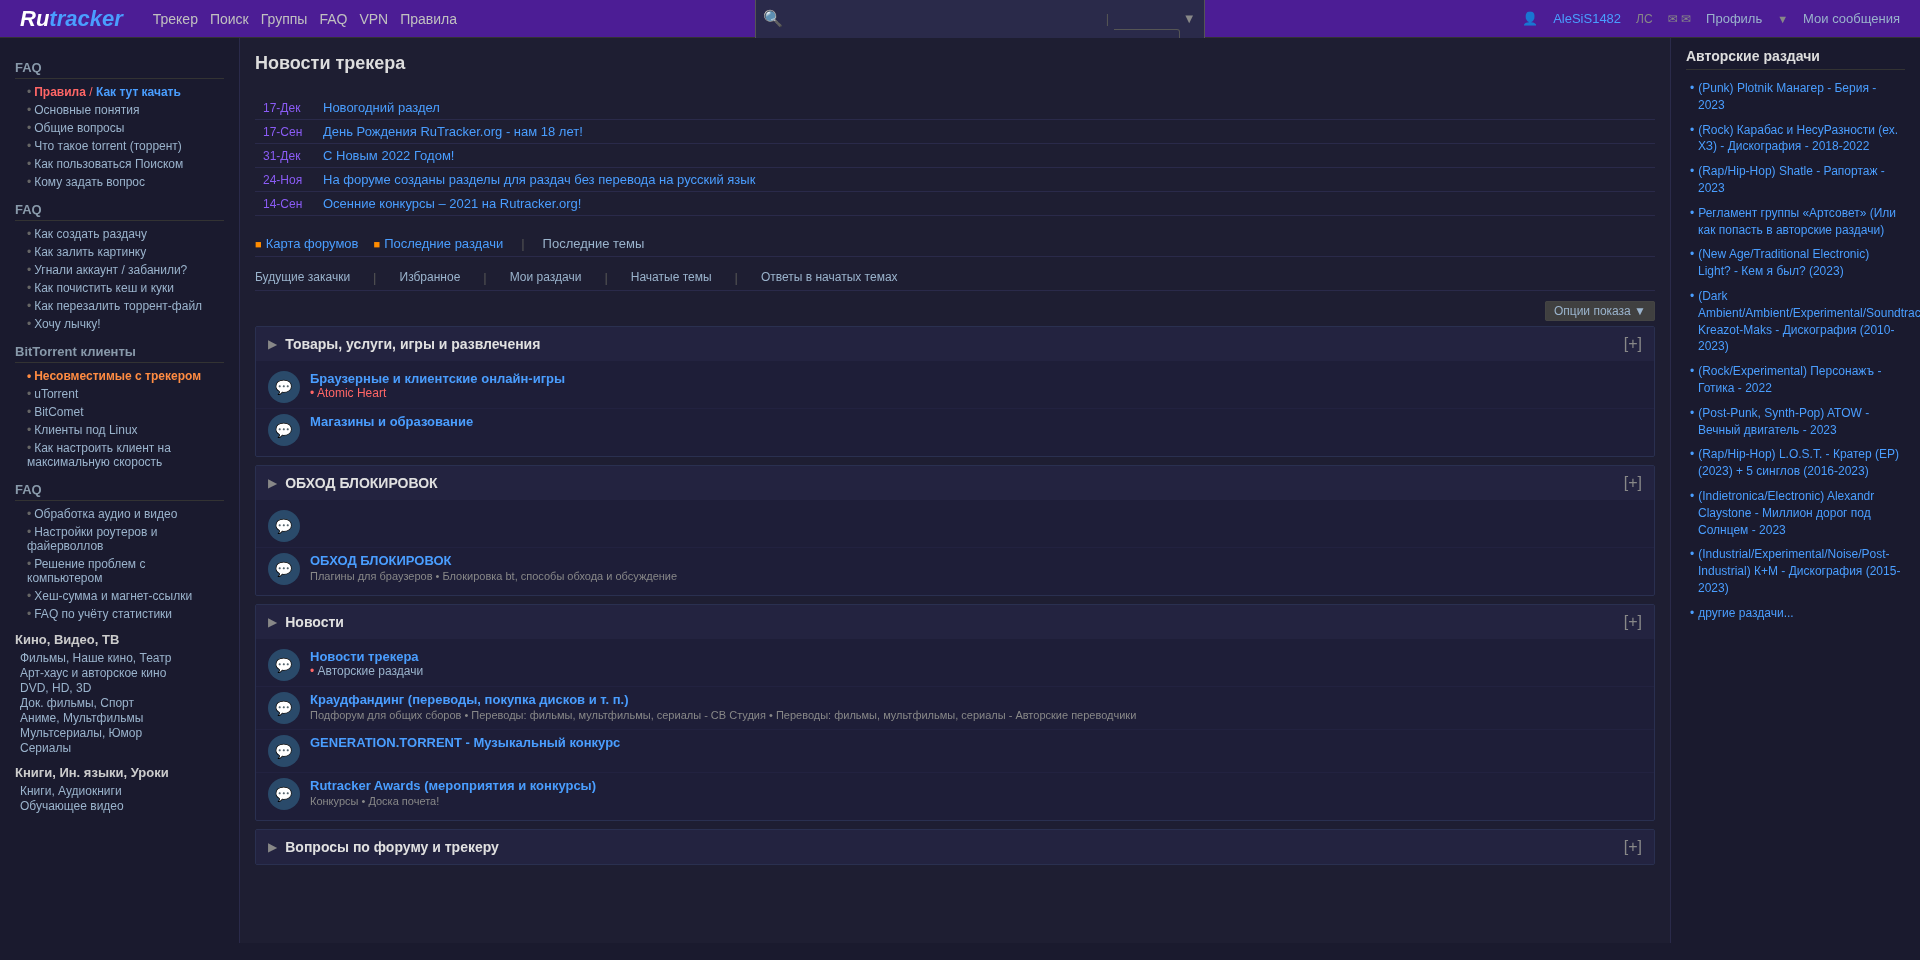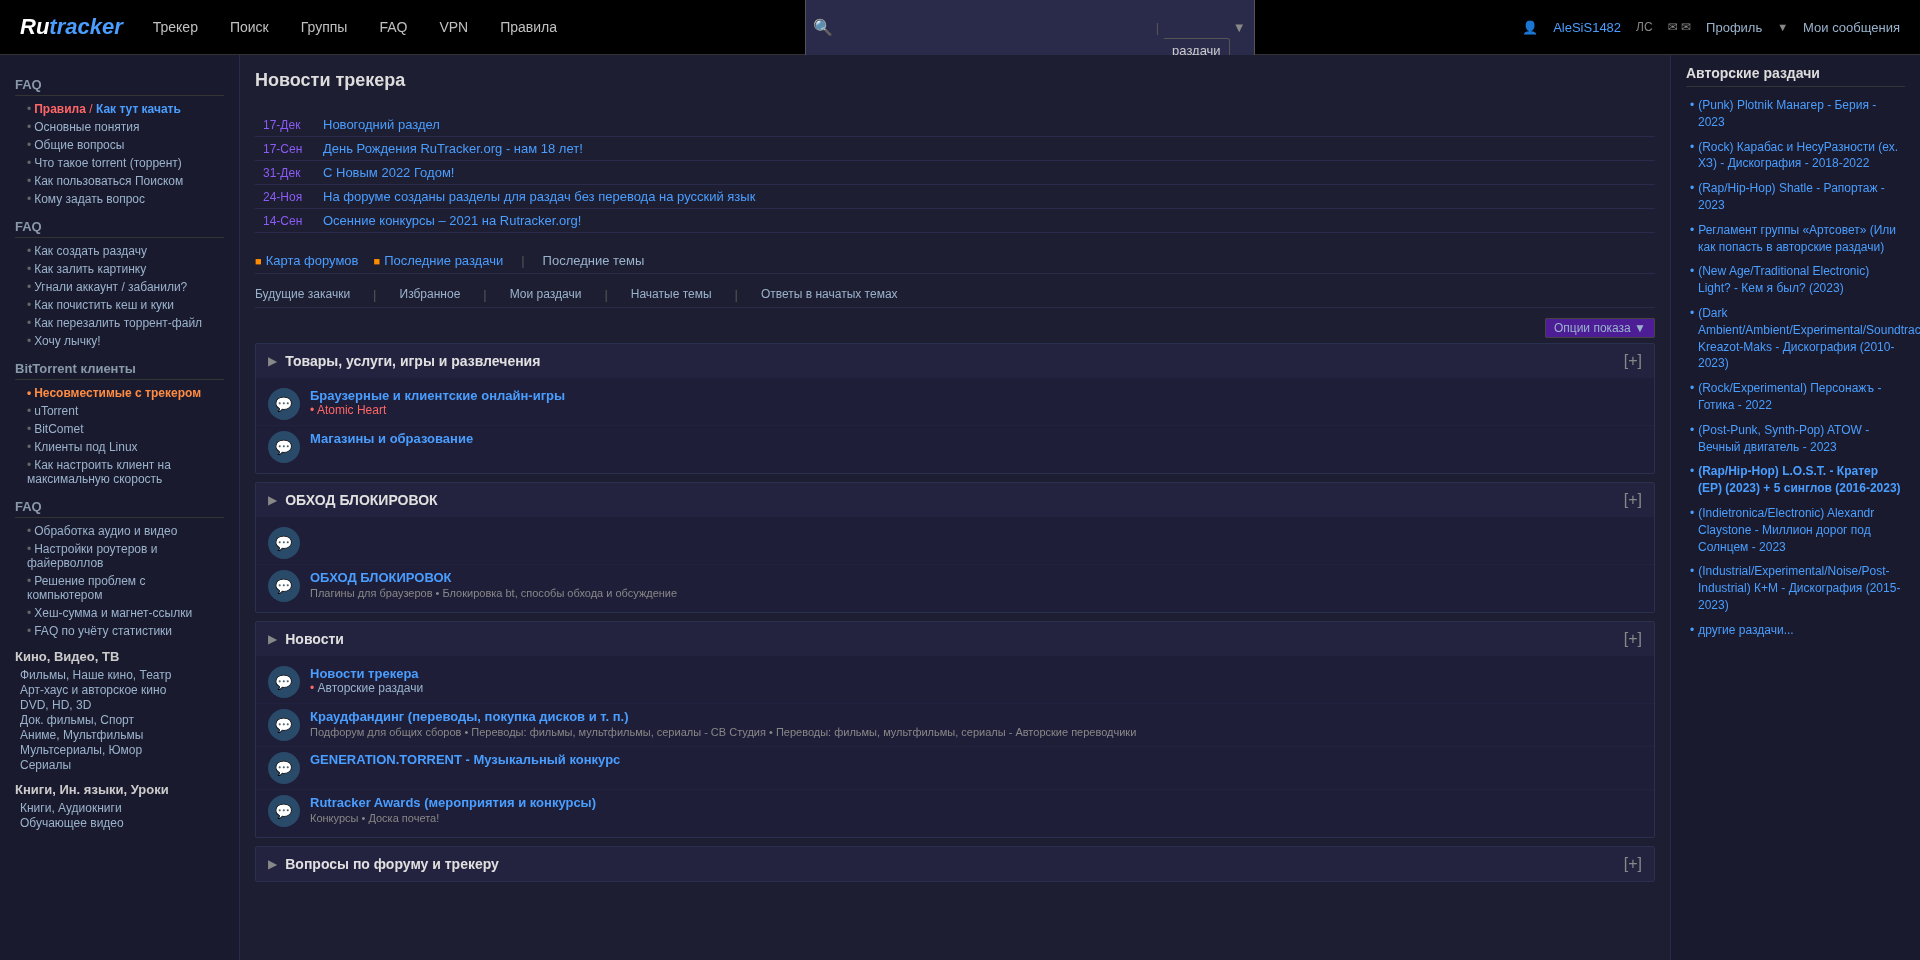--- a/index.html
+++ b/index.html
@@ -1,22 +1,22 @@
 <!DOCTYPE html>
 <html><head>
   <meta charset="utf-8">
   <style>
     * { margin: 0; padding: 0; box-sizing: border-box; }
     body { background: #1a1a2e; color: #c0c0c0; font-family: Arial, Tahoma, sans-serif; font-size: 13px; min-width: 1920px; }
 
     
-    #header { background: #000000; border-bottom: 1px solid #333; display: flex; align-items: center; padding: 0 20px; height: 55px; }
+    #header { background: #4c1d95; border-bottom: 1px solid #333; display: flex; align-items: center; padding: 0 20px; height: 38px; }
     #logo { color: #fff; font-size: 22px; font-weight: bold; font-style: italic; margin-right: 30px; }
     #logo span { color: #4a9eff; }
-    #nav { display: flex; gap: 32px; }
+    #nav { display: flex; gap: 12px; }
     #nav a { color: #c0c0c0; text-decoration: none; font-size: 14px; }
     #search-area { flex: 1; display: flex; align-items: center; justify-content: center; }
     #search-box { display: flex; align-items: center; background: #2a2a4a; border: 1px solid #555; border-radius: 3px; padding: 4px 8px; width: 450px; }
     #search-input { background: transparent; border: none; outline: none; color: #fff; width: 350px; font-size: 14px; }
     #search-icon-btn { color: #888; cursor: pointer; margin-right: 5px; font-size: 16px; }
     #search-dropdown { background: #2a2a4a; color: #ccc; border: 1px solid #555; border-left: none; border-radius: 0 3px 3px 0; padding: 4px 8px; cursor: pointer; font-size: 13px; margin-top: 46px; }
     #user-area { display: flex; align-items: center; gap: 15px; margin-left: 20px; }
     #user-area a { color: #4a9eff; text-decoration: none; font-size: 13px; }
 
     
@@ -63,21 +63,21 @@
     .forum-row:last-child { border-bottom: none; }
     .forum-icon { width: 32px; height: 32px; background: #2a4a6a; border-radius: 50%; display: flex; align-items: center; justify-content: center; margin-right: 10px; flex-shrink: 0; color: #4a9eff; font-size: 14px; }
     .forum-info { flex: 1; }
     .forum-name { color: #4a9eff; text-decoration: none; font-size: 13px; font-weight: bold; }
     .forum-desc { color: #888; font-size: 11px; margin-top: 2px; }
     .forum-subtext { color: #ff6666; font-size: 12px; }
     .forum-subtext a { color: #ff6666; text-decoration: none; }
 
     
     #options-row { text-align: right; margin-bottom: 8px; }
-    #options-btn { color: #9ab3cc; font-size: 12px; cursor: pointer; background: #4c1d95; border: 1px solid #444; padding: 2px 8px; border-radius: 2px; margin-left: 25px; }
+    #options-btn { color: #9ab3cc; font-size: 12px; cursor: pointer; background: #404040; border: 1px solid #444; padding: 2px 8px; border-radius: 2px; margin-left: 25px; }
 
     
     #right-sidebar-title { color: #ddd; font-size: 14px; font-weight: bold; margin-bottom: 10px; padding-bottom: 5px; border-bottom: 1px solid #333; }
     .right-sidebar-item { color: #9ab3cc; font-size: 12px; margin-bottom: 8px; padding-left: 12px; text-indent: -8px; line-height: 1.4; }
     .right-sidebar-item a { color: #4a9eff; text-decoration: none; }
     .bullet-dot { color: #4a9eff; margin-right: 4px; }
 
     .pipe { color: #555; margin: 0 3px; }
   </style>
 </head>
@@ -306,20 +306,20 @@
     <div id="right-sidebar-title">Авторские раздачи</div>
     <div id="right-sidebar-items">
         <div class="right-sidebar-item"><span class="bullet-dot">•</span><a href="#" style="color:#4a9eff;text-decoration:none;">(Punk) Plotnik Манагер - Берия - 2023</a></div>
         <div class="right-sidebar-item"><span class="bullet-dot">•</span><a href="#" style="color:#4a9eff;text-decoration:none;">(Rock) Карабас и НесуРазности (ех. ХЗ) - Дискография - 2018-2022</a></div>
         <div class="right-sidebar-item"><span class="bullet-dot">•</span><a href="#" style="color:#4a9eff;text-decoration:none;">(Rap/Hip-Hop) Shatle - Рапортаж - 2023</a></div>
         <div class="right-sidebar-item"><span class="bullet-dot">•</span><a href="#" style="color:#4a9eff;text-decoration:none;">Регламент группы «Артсовет» (Или как попасть в авторские раздачи)</a></div>
         <div class="right-sidebar-item"><span class="bullet-dot">•</span><a href="#" style="color:#4a9eff;text-decoration:none;">(New Age/Traditional Electronic) Light? - Кем я был? (2023)</a></div>
         <div class="right-sidebar-item"><span class="bullet-dot">•</span><a href="#" style="color:#4a9eff;text-decoration:none;">(Dark Ambient/Ambient/Experimental/Soundtrack) Kreazot-Maks - Дискография (2010-2023)</a></div>
         <div class="right-sidebar-item"><span class="bullet-dot">•</span><a href="#" style="color:#4a9eff;text-decoration:none;">(Rock/Experimental) Персонажъ - Готика - 2022</a></div>
         <div class="right-sidebar-item"><span class="bullet-dot">•</span><a href="#" style="color:#4a9eff;text-decoration:none;">(Post-Punk, Synth-Pop) ATOW - Вечный двигатель - 2023</a></div>
-        <div class="right-sidebar-item"><span class="bullet-dot">•</span><a href="#" style="color:#4a9eff;text-decoration:none;font-weight:bold;">(Rap/Hip-Hop) L.O.S.T. - Кратер (EP) (2023) + 5 синглов (2016-2023)</a></div>
+        <div class="right-sidebar-item"><span class="bullet-dot">•</span><a href="#" style="color:#4a9eff;text-decoration:none;">(Rap/Hip-Hop) L.O.S.T. - Кратер (EP) (2023) + 5 синглов (2016-2023)</a></div>
         <div class="right-sidebar-item"><span class="bullet-dot">•</span><a href="#" style="color:#4a9eff;text-decoration:none;">(Indietronica/Electronic) Alexandr Claystone - Миллион дорог под Солнцем - 2023</a></div>
         <div class="right-sidebar-item"><span class="bullet-dot">•</span><a href="#" style="color:#4a9eff;text-decoration:none;">(Industrial/Experimental/Noise/Post-Industrial) К+М - Дискография (2015-2023)</a></div>
         <div class="right-sidebar-item"><span class="bullet-dot">•</span><a href="#" style="color:#4a9eff;text-decoration:none;">другие раздачи...</a></div>
       </div>
   </div>
 
 </div>
 
 </body></html>

